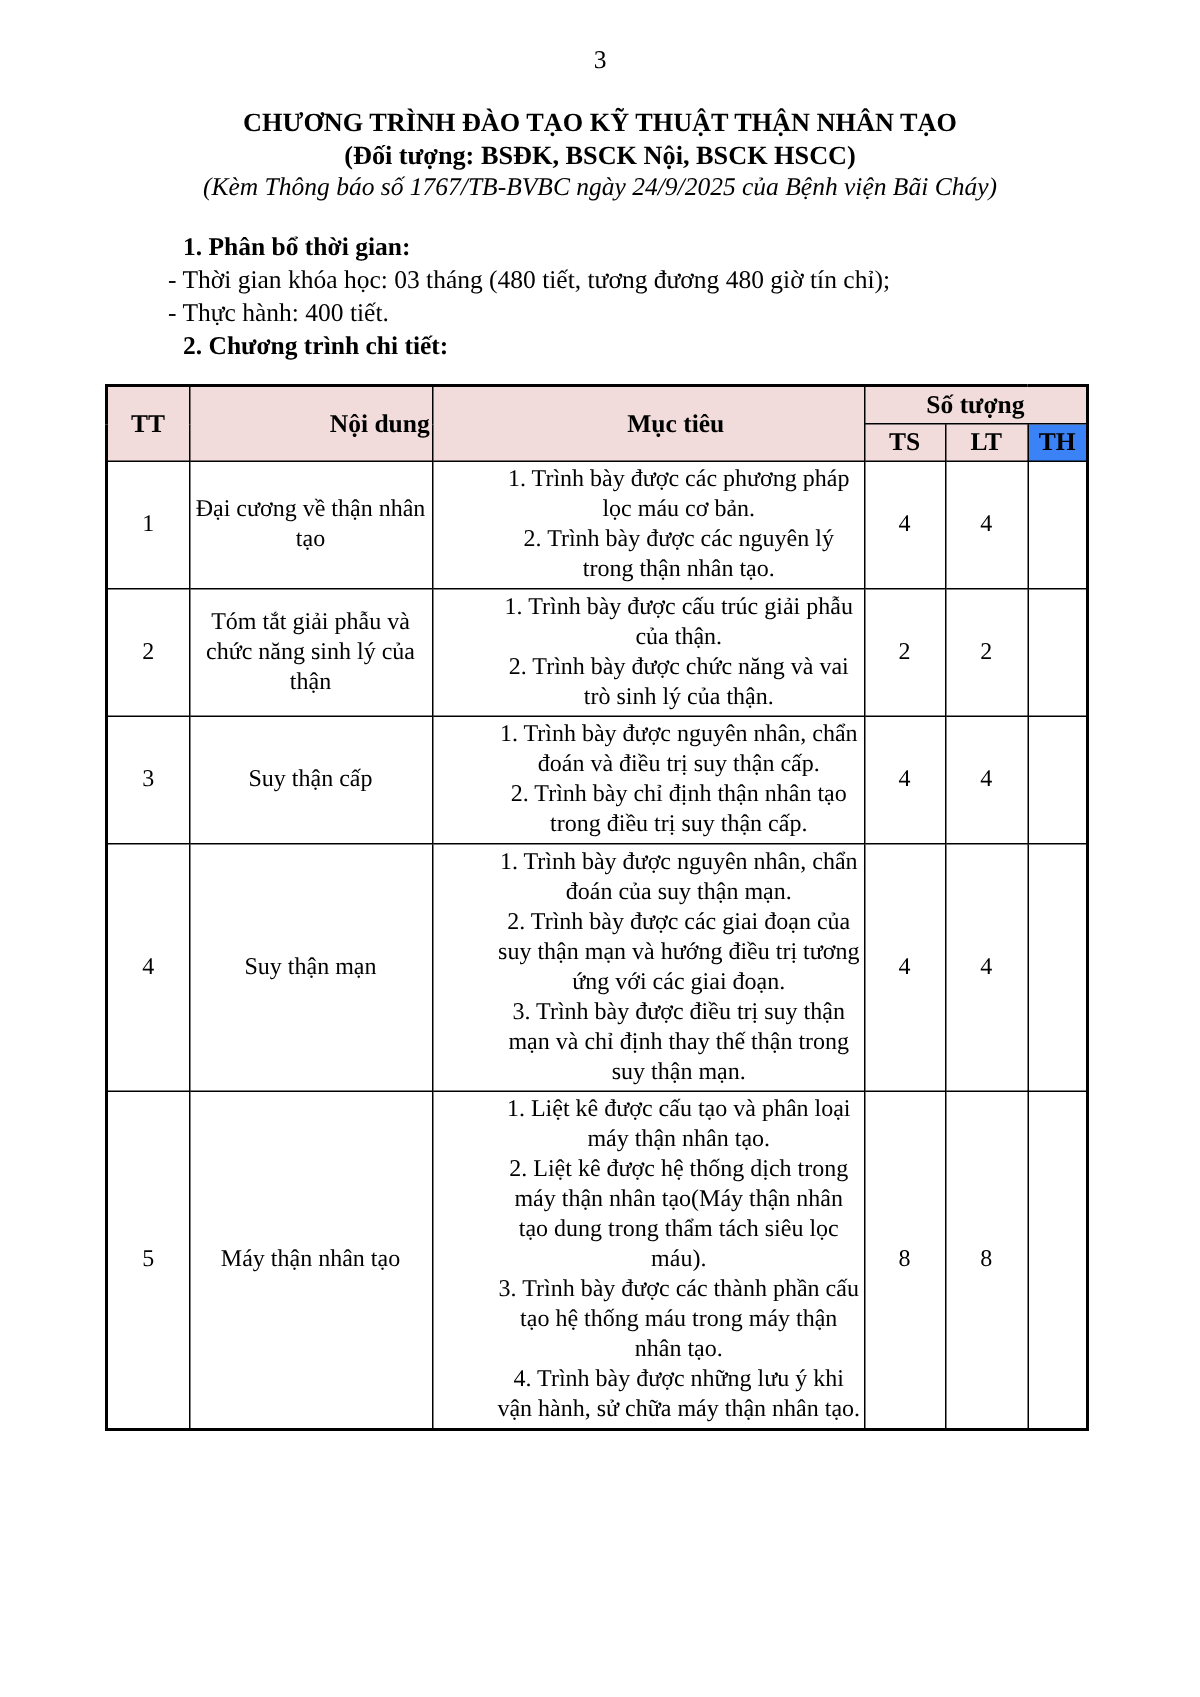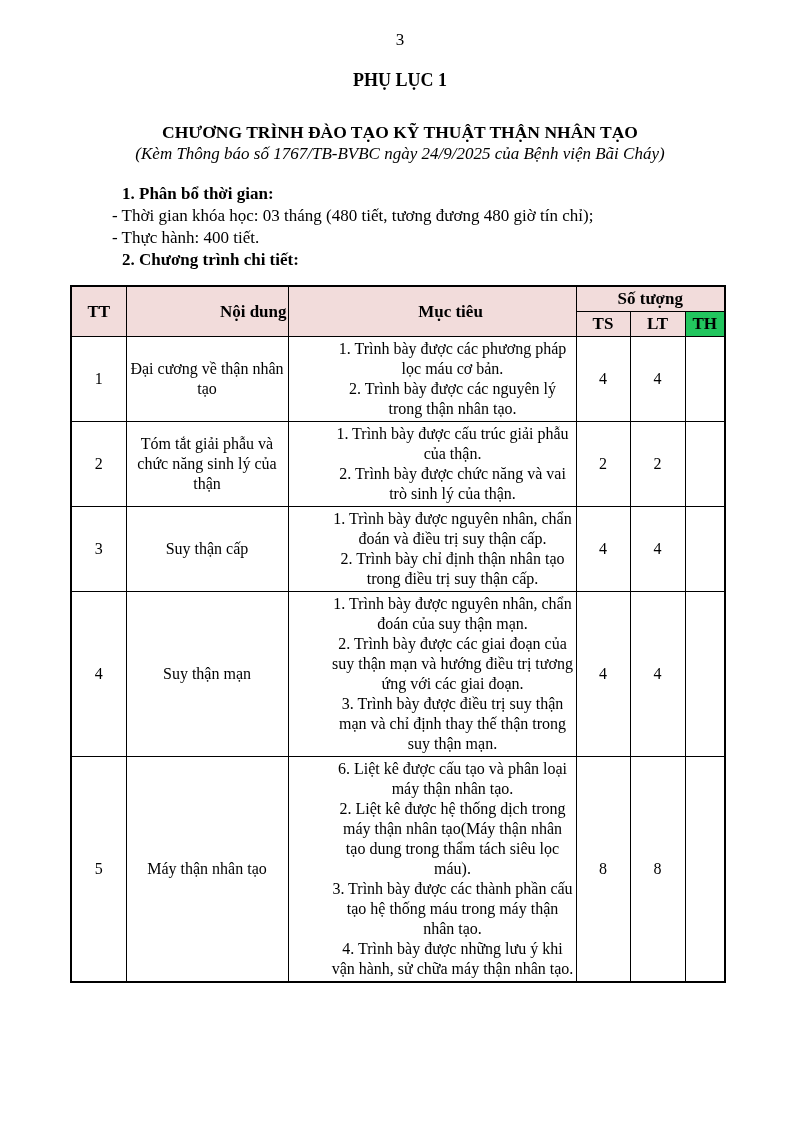--- a/index.html
+++ b/index.html
@@ -47,23 +47,23 @@
   td.cell-muctieu { padding: 2px 4px; }
   .objective { text-align: center; padding-left: 41px; }
 </style>
 </head>
 <body>
 
 <div class="page">
 
   <div class="page-number">3</div>
 
-  <div class="appendix">PHỤ LỤC 1</div>
 
   <div class="doc-title">CHƯƠNG TRÌNH ĐÀO TẠO KỸ THUẬT THẬN NHÂN TẠO</div>
+  <div class="doc-subtitle">(Đối tượng: BSĐK, BSCK Nội, BSCK HSCC)</div>
   <div class="doc-ref">(Kèm Thông báo số 1767/TB-BVBC ngày 24/9/2025 của Bệnh viện Bãi Cháy)</div>
 
   <div class="intro">
     <div class="heading">1. Phân bổ thời gian:</div>
     <div class="item">- Thời gian khóa học: 03 tháng (480 tiết, tương đương 480 giờ tín chỉ);</div>
     <div class="item">- Thực hành: 400 tiết.</div>
     <div class="heading">2. Chương trình chi tiết:</div>
   </div>
 
   <table class="curriculum">
@@ -78,21 +78,21 @@
     <thead>
       <tr>
         <th rowspan="2" class="hd" style="background: rgb(242, 220, 219);">TT</th>
         <th rowspan="2" class="hd" style="background: rgb(242, 220, 219); text-align: right;">Nội dung</th>
         <th rowspan="2" class="hd" style="background: rgb(242, 220, 219); padding-left: 38px;">Mục tiêu</th>
         <th colspan="3" class="hd" style="background: rgb(242, 220, 219);">Số tượng</th>
       </tr>
       <tr>
         <th class="hd" style="background: rgb(242, 220, 219);">TS</th>
         <th class="hd" style="background: rgb(242, 220, 219);">LT</th>
-        <th class="hd" style="background: #22c55e;">TH</th>
+        <th class="hd" style="background: #3b82f6;">TH</th>
       </tr>
     </thead>
     <tbody id="rows-body">
         <tr>
           <td>1</td>
           <td>Đại cương về thận nhân tạo</td>
           <td class="cell-muctieu">
             <div class="objective">1. Trình bày được các phương pháp lọc máu cơ bản.</div>
             <div class="objective">2. Trình bày được các nguyên lý trong thận nhân tạo.</div>
           </td>
@@ -131,21 +131,21 @@
             <div class="objective">3. Trình bày được điều trị suy thận mạn và chỉ định thay thế thận trong suy thận mạn.</div>
           </td>
           <td>4</td>
           <td>4</td>
           <td></td>
         </tr>
         <tr>
           <td>5</td>
           <td>Máy thận nhân tạo</td>
           <td class="cell-muctieu">
-            <div class="objective">6.  Liệt kê được cấu tạo và phân loại máy thận nhân tạo.</div>
+            <div class="objective">1.  Liệt kê được cấu tạo và phân loại máy thận nhân tạo.</div>
             <div class="objective">2.  Liệt kê được hệ thống dịch trong máy thận nhân tạo(Máy thận nhân tạo dung trong thẩm tách siêu lọc máu).</div>
             <div class="objective">3.  Trình bày được các thành phần cấu tạo hệ thống máu trong máy thận nhân tạo.</div>
             <div class="objective">4.  Trình bày được những lưu ý khi vận hành, sử chữa máy thận nhân tạo.</div>
           </td>
           <td>8</td>
           <td>8</td>
           <td></td>
         </tr>
       </tbody>
   </table>

